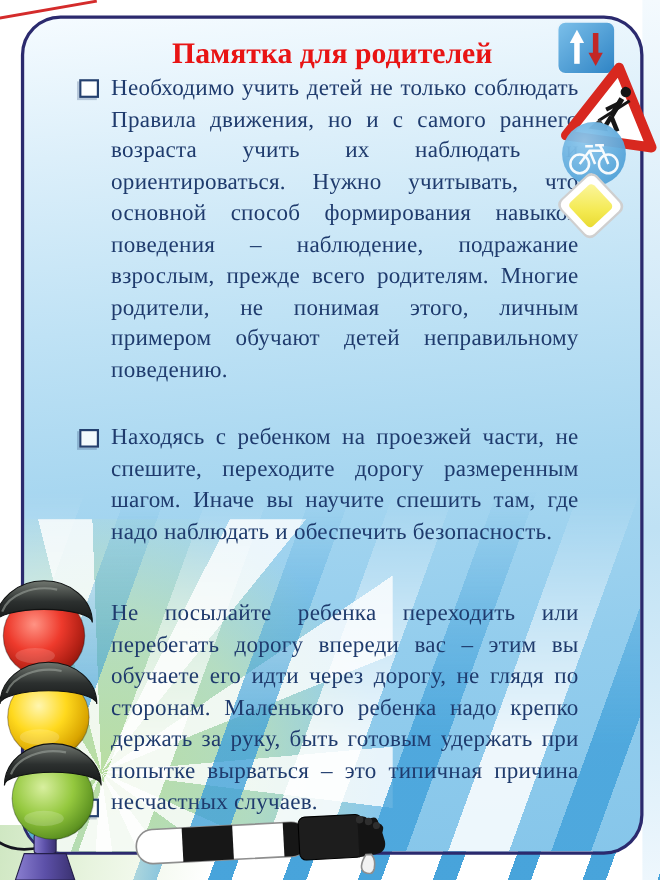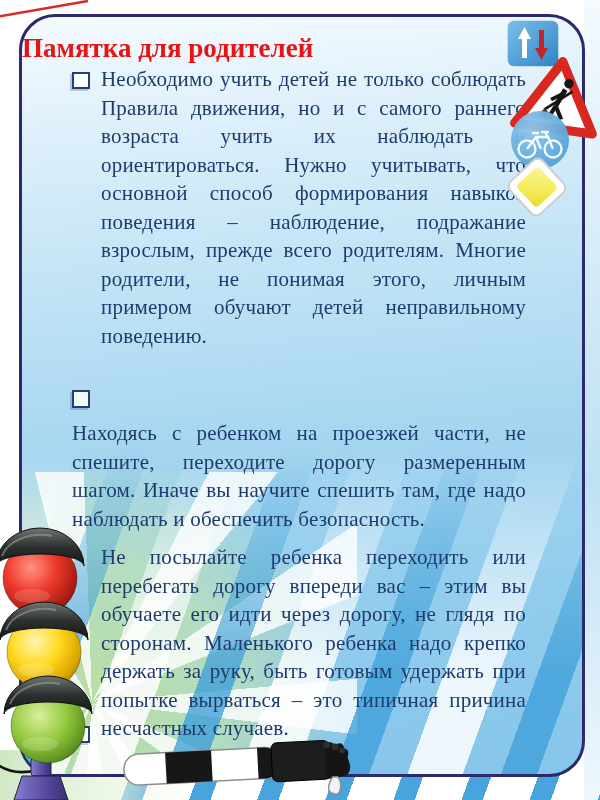--- a/index.html
+++ b/index.html
@@ -25,27 +25,27 @@
       repeating-conic-gradient(from 10deg at 115px 230px, rgba(255,255,255,0) 0deg 17deg, rgba(255,255,255,.8) 17deg 29deg),
       radial-gradient(circle at 115px 230px, rgba(188,223,158,.95) 0%, rgba(198,229,170,.65) 40%, rgba(198,229,170,0) 72%);}
   .card-stripes{position:absolute;left:0;top:430px;right:0;bottom:0;
     background:repeating-linear-gradient(110deg,
       rgba(255,255,255,.85) 0 52px, rgba(255,255,255,0) 52px 88px,
       rgba(62,159,217,.78) 88px 122px, rgba(255,255,255,0) 122px 158px);
     -webkit-mask:linear-gradient(180deg,transparent 0,rgba(0,0,0,.55) 35%,#000 70%);
     mask:linear-gradient(180deg,transparent 0,rgba(0,0,0,.55) 35%,#000 70%);}
   
   .card-content{position:absolute;inset:0;z-index:3;}
-  .title{margin:0;padding-top:16px;font-size:27px;font-weight:bold;color:#e81414;}
+  .title{margin:0;padding-top:16px;text-align:center;font-size:27px;font-weight:bold;color:#e81414;}
   .para{position:absolute;left:50px;right:56px;display:flex;gap:11px;}
   .para .btext{flex:1;font-size:21px;line-height:28.5px;color:#1f3b6d;
     text-align:justify;text-align-last:left;letter-spacing:.2px;}
   .bullet{flex:0 0 14px;width:14px;height:13px;margin-top:7px;border:2.5px solid #24406f;
     background:rgba(255,255,255,.85);box-shadow:-2px 2px 0 rgba(36,64,111,.25);}
-  .p1{top:48px;} .p2{top:366px;flex-direction:column;} .p3{top:526px;align-items:flex-end;}
+  .p1{top:48px;} .p2{top:366px;} .p3{top:526px;align-items:flex-end;}
   
   .sign{position:absolute;z-index:5;}
   .sign-priority{left:506px;top:19px;}
   .sign-roadworks{left:512px;top:54px;transform:rotate(8deg);}
   .sign-bicycle{left:510px;top:110px;}
   .sign-diamond{left:514px;top:164px;width:42px;height:42px;transform:rotate(47deg);
     background:#cfcfcf;border-radius:7px;padding:2px;box-sizing:content-box;}
   .sign-diamond .wh{width:100%;height:100%;background:#fff;border-radius:6px;
     display:flex;align-items:center;justify-content:center;}
   .sign-diamond .yl{width:30px;height:30px;border-radius:4px;

